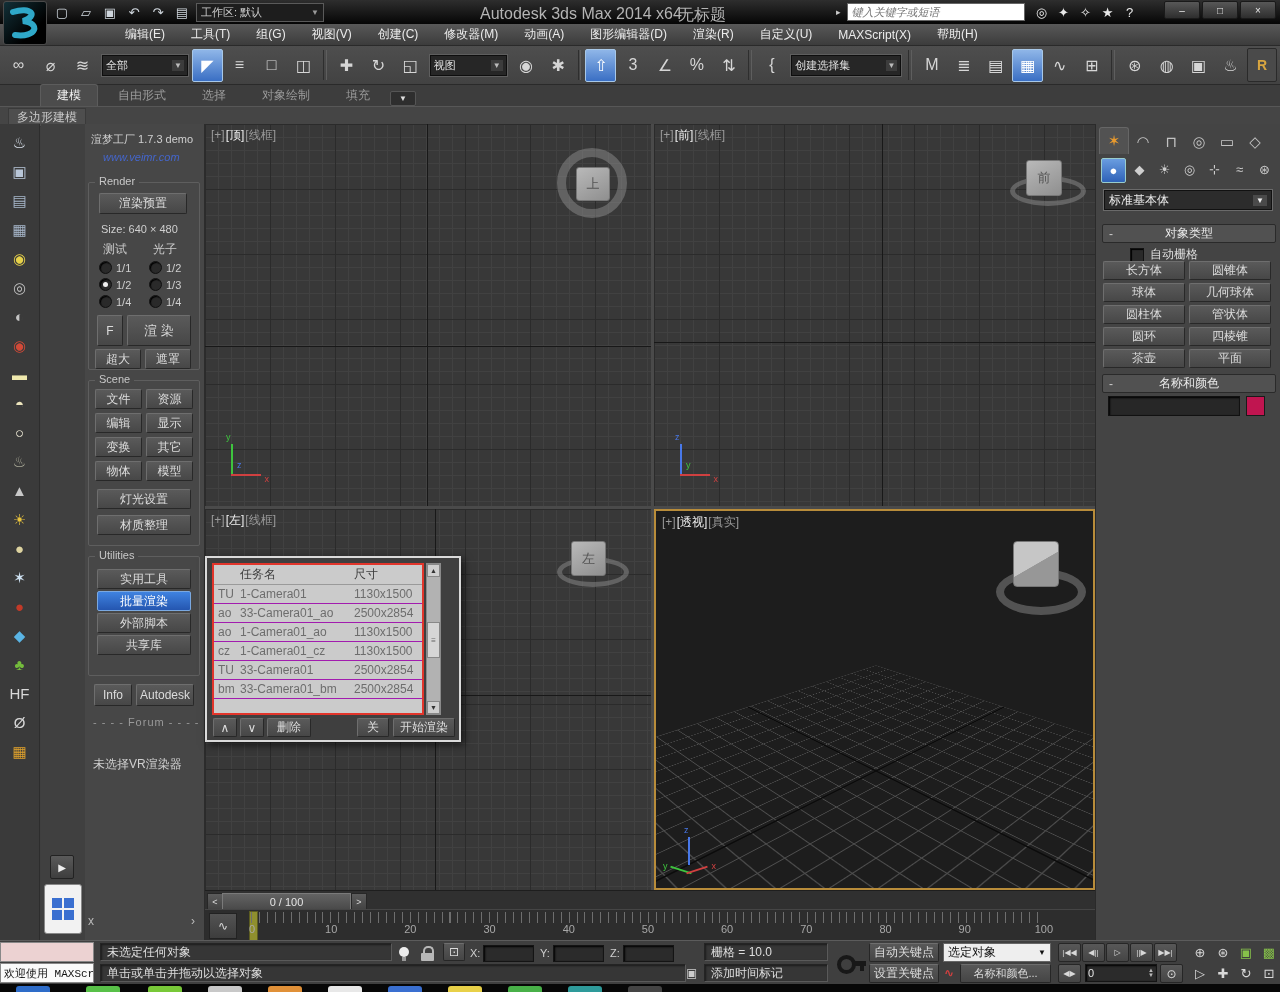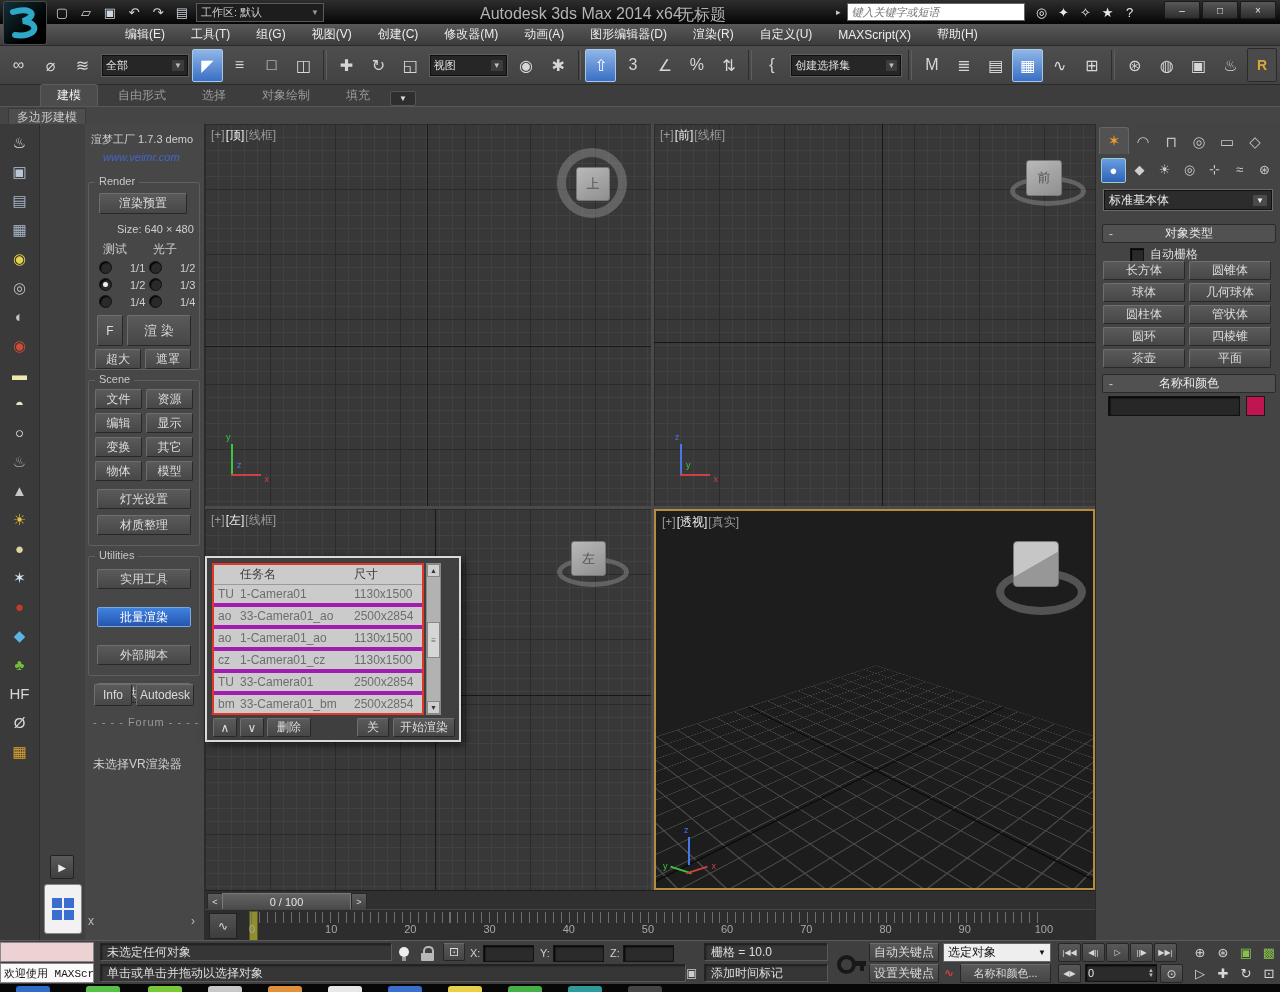--- a/index.html
+++ b/index.html
@@ -67,25 +67,25 @@
   .plugin{left:85px;top:124px;width:120px;height:860px;background:#474747;border-right:1px solid #2c2c2c;
           box-sizing:border-box;color:#ccc;}
   .pp-title{position:absolute;left:6px;top:8px;font-size:11px;color:#d0d0d0;white-space:nowrap;}
   .pp-url{position:absolute;left:18px;top:27px;font-size:11px;color:#4466cc;font-style:italic;}
   .grp{position:absolute;left:3px;width:112px;border:1px solid #5e5e5e;border-radius:2px;box-sizing:border-box;}
   .grp-legend{position:absolute;left:6px;top:-8px;background:#474747;padding:0 4px;font-size:11px;color:#c8c8c8;}
   .btn{background:linear-gradient(#5a5a5a,#474747);border:1px solid #282828;border-top-color:#6e6e6e;
        border-left-color:#6e6e6e;border-radius:2px;color:#dcdcdc;display:flex;align-items:center;
        justify-content:center;font-size:12px;box-sizing:border-box;}
   .btn.blue{background:linear-gradient(#3f83e0,#2456b0);border-color:#7aa8e0;color:#fff;}
-  .pp-size{position:absolute;left:12px;font-size:11px;color:#cfcfcf;margin-left:16px;}
+  .pp-size{position:absolute;left:12px;font-size:11px;color:#cfcfcf;}
   .radio{width:11px;height:11px;border-radius:50%;background:#2a2a2a;border:1px solid #111;
          box-shadow:inset 1px 1px 1px #000;display:inline-block;position:relative;}
   .radio.on::after{content:"";position:absolute;left:3px;top:3px;width:5px;height:5px;border-radius:50%;background:#f0f0f0;}
-  .rrow{position:absolute;display:flex;align-items:center;gap:18px;font-size:11px;color:#cfcfcf;}
+  .rrow{position:absolute;display:flex;align-items:center;gap:4px;font-size:11px;color:#cfcfcf;}
   .forum{position:absolute;font-size:11px;color:#9a9a9a;letter-spacing:1px;}
   .vrtext{position:absolute;font-size:12px;color:#d0d0d0;}
   .pfoot{position:absolute;font-size:12px;color:#bbb;}
   
   .vps{left:205px;top:124px;width:890px;height:766px;background:#4a4a4a;padding-left:16px;}
   .vp{position:absolute;overflow:hidden;background-color:#383838;
       background-image:
         linear-gradient(#2b2b2b 1px,transparent 1px),linear-gradient(90deg,#2b2b2b 1px,transparent 1px),
         linear-gradient(#414141 1px,transparent 1px),linear-gradient(90deg,#414141 1px,transparent 1px);
       background-size:65px 65px,65px 65px,13px 13px,13px 13px;}
@@ -107,21 +107,21 @@
          background-image:
            linear-gradient(transparent 49.8%,#0c0c0c 49.8%,#0c0c0c 50.2%,transparent 50.2%),
            linear-gradient(90deg,transparent 49.8%,#0c0c0c 49.8%,#0c0c0c 50.2%,transparent 50.2%),
            linear-gradient(#4e4e4e 1px,transparent 1px),linear-gradient(90deg,#4e4e4e 1px,transparent 1px);
          background-size:100% 100%,100% 100%,25px 25px,25px 25px;}
   
   .dialog{left:205px;top:556px;width:256px;height:186px;background:#3f3f3f;border:2px solid #dadada;
           z-index:30;box-shadow:3px 3px 8px rgba(0,0,0,.6);box-sizing:border-box;}
   .dtable{position:absolute;left:5px;top:5px;width:212px;height:152px;background:#cbcbcb;
           border:2px solid #e2352b;box-sizing:border-box;overflow:hidden;}
-  .dhead,.drow{display:flex;border-bottom:4px solid #a21caf;height:18px;align-items:center;}
+  .dhead,.drow{display:flex;border-bottom:1px solid #a21caf;height:18px;align-items:center;}
   .dhead{color:#3c3c3c;height:19px;border-bottom:1px solid #9a9a9a;}
   .dc1{width:26px;padding-left:4px;box-sizing:border-box;}
   .dc2{width:114px;}
   .dc3{width:64px;}
   .drow{color:#6d6d6d;font-size:12px;}
   .dscroll{position:absolute;left:219px;top:5px;width:15px;height:152px;background:#b2b2b2;border:1px solid #8a8a8a;box-sizing:border-box;}
   .dscr-btn{position:absolute;left:0;width:13px;height:13px;background:#cfcfcf;border:1px solid #888;
             font-size:7px;color:#333;display:flex;align-items:center;justify-content:center;box-sizing:border-box;}
   .dscr-thumb{position:absolute;left:0;top:58px;width:13px;height:36px;background:#d6d6d6;border:1px solid #888;
               display:flex;align-items:center;justify-content:center;color:#666;font-size:8px;box-sizing:border-box;}
@@ -429,21 +429,21 @@
           <div class="btn" style="height:20px;">其它</div>
           <div class="btn" style="height:20px;">物体</div>
           <div class="btn" style="height:20px;">模型</div>
         </div>
       <div class="btn abs" style="left:8px;top:108px;width:94px;height:20px;">灯光设置</div>
       <div class="btn abs" style="left:8px;top:134px;width:94px;height:20px;">材质整理</div>
     </div>
 
     <div class="grp" style="top:432px;height:120px;">
       <span class="grp-legend">Utilities</span>
-      <div class="abs" style="left:8px;top:12px;width:94px;display:flex;flex-direction:column;gap:18px;">
+      <div class="abs" style="left:8px;top:12px;width:94px;display:flex;flex-direction:column;gap:2px;">
 
       <div class="btn" style="height:20px;">实用工具</div>
           <div class="btn blue" style="height:20px;">批量渲染</div>
           <div class="btn" style="height:20px;">外部脚本</div>
           <div class="btn" style="height:20px;">共享库</div>
         </div>
     </div>
 
     <div class="btn abs" style="left:9px;top:560px;width:38px;height:22px;">Info</div>
     <div class="btn abs" style="left:51px;top:560px;width:58px;height:22px;">Autodesk</div>

